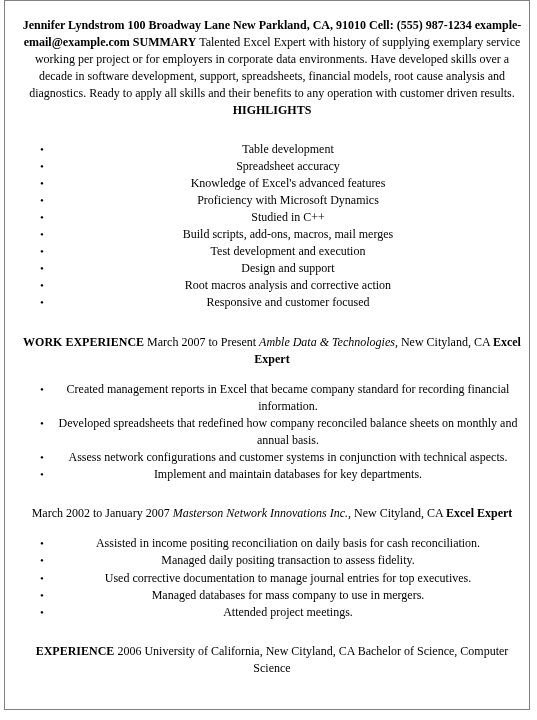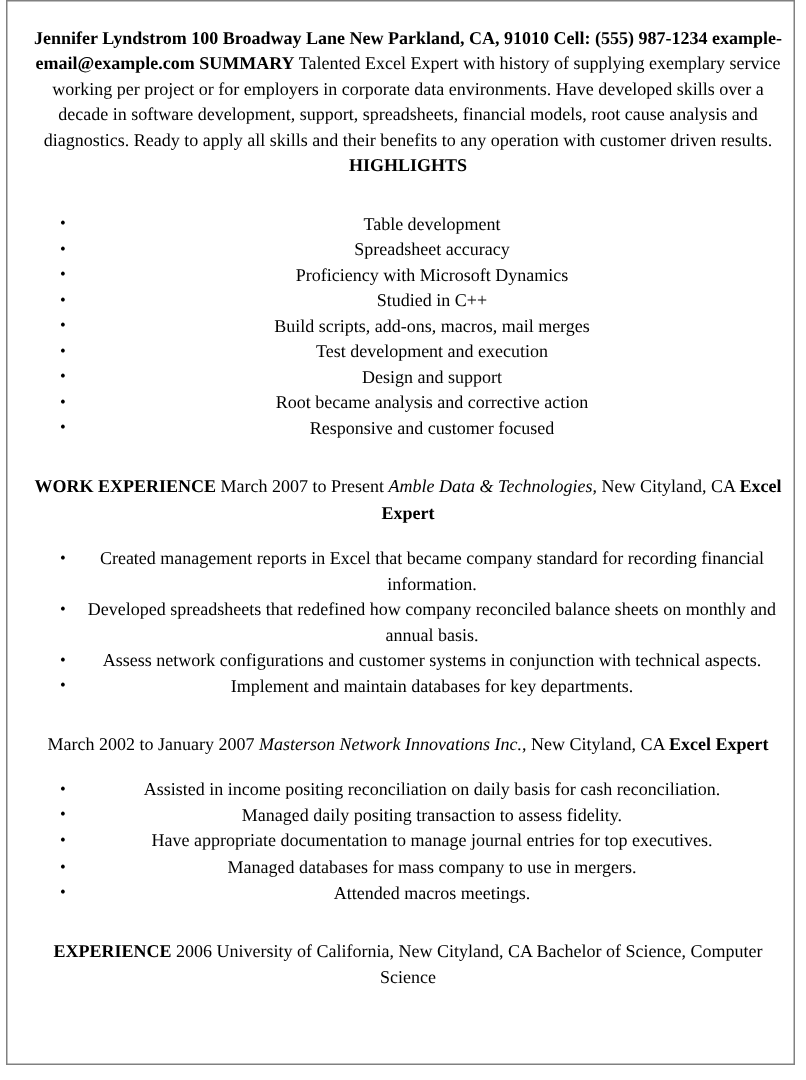--- a/index.html
+++ b/index.html
@@ -76,26 +76,27 @@
 
     <div class="doc">
 
       <p class="para"><b>Jennifer Lyndstrom</b><b> </b><b>100 Broadway Lane New Parkland, CA, 91010</b><b> </b><b>Cell:</b><b> </b><b>(555) 987-1234</b><b> </b><b>example-email@example.com</b><b> </b><b>SUMMARY</b><span> </span><span>Talented Excel Expert with history of supplying exemplary service working per project or for employers in corporate data environments. Have developed skills over a decade in software development, support, spreadsheets, financial models, root cause analysis and diagnostics. Ready to apply all skills and their benefits to any operation with customer driven results.</span><span> </span><b>HIGHLIGHTS</b></p>
 
       <div class="gap-md"></div>
 
       <ul class="bullets">
         <li><span>Table development</span></li>
         <li><span>Spreadsheet accuracy</span></li>
+        <li><span>Knowledge of Excel's advanced features</span></li>
         <li><span>Proficiency with Microsoft Dynamics</span></li>
         <li><span>Studied in C++</span></li>
         <li><span>Build scripts, add-ons, macros, mail merges</span></li>
         <li><span>Test development and execution</span></li>
         <li><span>Design and support</span></li>
-        <li><span>Root became analysis and corrective action</span></li>
+        <li><span>Root macros analysis and corrective action</span></li>
         <li><span>Responsive and customer focused</span></li>
       </ul>
 
       <div class="gap-lg"></div>
 
       <p class="para"><b>WORK EXPERIENCE</b><span> </span><span>March 2007 to Present</span><span> </span><i>Amble Data &amp; Technologies</i><span>, New Cityland, CA</span><span> </span><b>Excel Expert</b></p>
 
       <div class="gap-sm"></div>
 
       <ul class="bullets">
@@ -107,23 +108,23 @@
 
       <div class="gap-lg"></div>
 
       <p class="para"><span>March 2002 to January 2007</span><span> </span><i>Masterson Network Innovations Inc.</i><span>, New Cityland, CA</span><span> </span><b>Excel Expert</b></p>
 
       <div class="gap-sm"></div>
 
       <ul class="bullets">
         <li><span>Assisted in income positing reconciliation on daily basis for cash reconciliation.</span></li>
         <li><span>Managed daily positing transaction to assess fidelity.</span></li>
-        <li><span>Have appropriate documentation to manage journal entries for top executives.</span></li>
+        <li><span>Used corrective documentation to manage journal entries for top executives.</span></li>
         <li><span>Managed databases for mass company to use in mergers.</span></li>
-        <li><span>Attended macros meetings.</span></li>
+        <li><span>Attended project meetings.</span></li>
       </ul>
 
       <div class="gap-lg"></div>
 
       <p class="para"><b>EXPERIENCE</b><span> </span><span>2006</span><span> </span><span>University of California, New Cityland, CA</span><span> </span><span>Bachelor of Science, Computer Science</span></p>
 
     </div>
   </div>
 </div>
 

